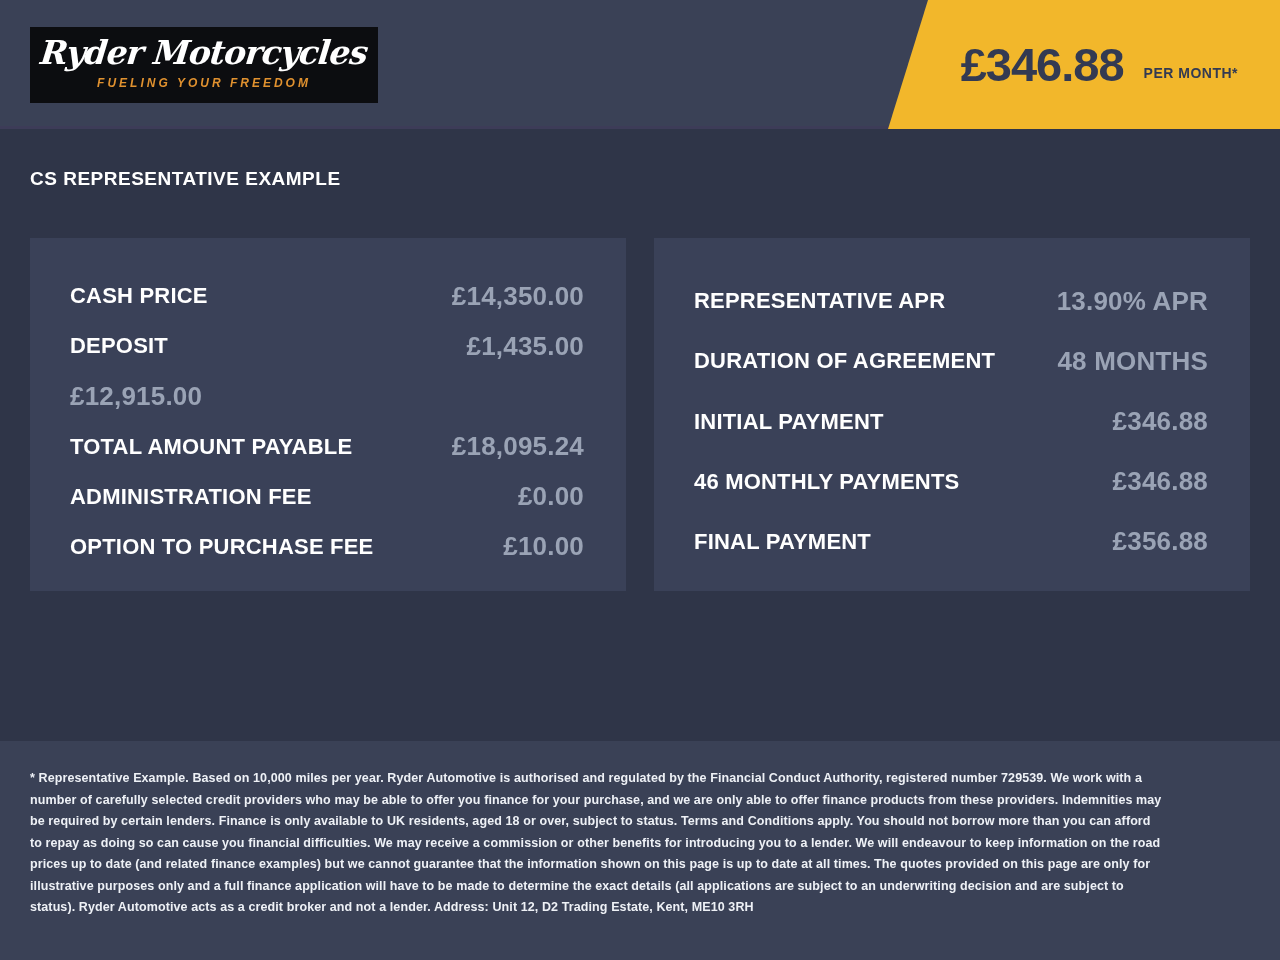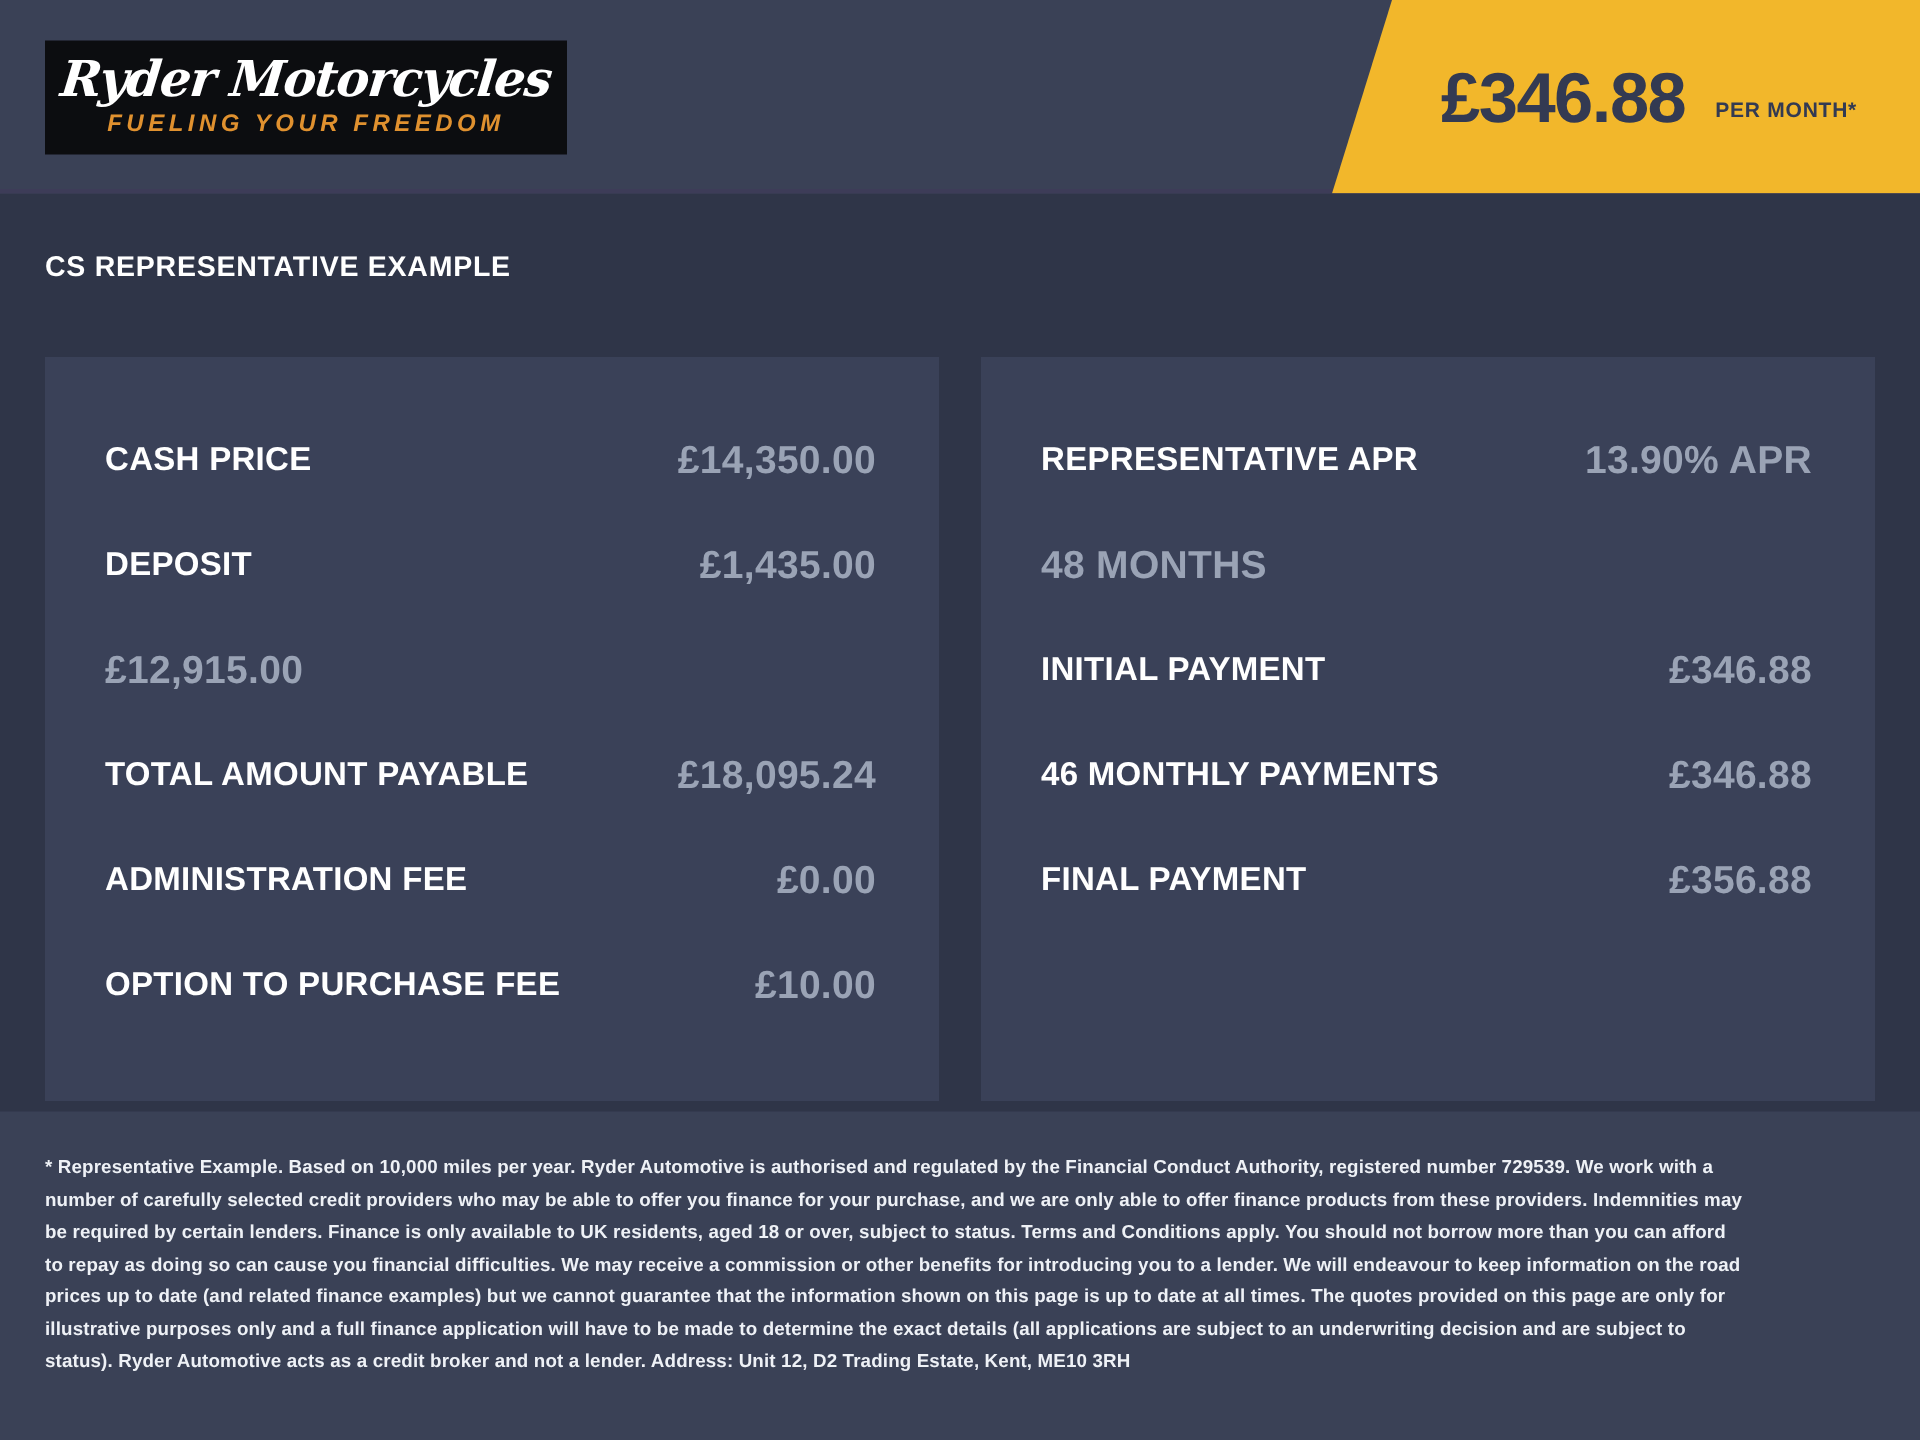--- a/index.html
+++ b/index.html
@@ -41,21 +41,21 @@
     font-size: 33px;
     line-height: 40px;
     letter-spacing: -1px;
     white-space: nowrap;
     transform: skewX(-6deg);
   }
   .logo-tagline {
     font-style: italic;
     font-weight: bold;
     color: #e0912f;
-    font-size: 16px;
+    font-size: 12px;
     letter-spacing: 3px;
     line-height: 20px;
     white-space: nowrap;
   }
 
   
   .price-banner {
     position: absolute;
     top: 0; right: 0;
     width: 392px; height: 129px;
@@ -94,21 +94,21 @@
   
   .panels {
     position: absolute;
     left: 30px; top: 238px;
     width: 1220px;
     display: flex;
     gap: 28px;
   }
   .panel {
     flex: 1;
-    height: 496px;
+    height: 353px;
     background: #3a4158;
     padding: 33px 42px 19px 40px;
     display: flex;
     flex-direction: column;
   }
   .finance-row {
     height: 70px;
     display: flex;
     align-items: center;
     justify-content: space-between;
@@ -192,20 +192,21 @@
         <span class="finance-value">£10.00</span>
       </div>
     </div>
 
     <div class="panel">
       <div class="finance-row">
         <span class="finance-label">REPRESENTATIVE APR</span>
         <span class="finance-value">13.90% APR</span>
       </div>
       <div class="finance-row">
+        <span class="finance-label">DURATION OF AGREEMENT</span>
         <span class="finance-value">48 MONTHS</span>
       </div>
       <div class="finance-row">
         <span class="finance-label">INITIAL PAYMENT</span>
         <span class="finance-value">£346.88</span>
       </div>
       <div class="finance-row">
         <span class="finance-label">46 MONTHLY PAYMENTS</span>
         <span class="finance-value">£346.88</span>
       </div>

